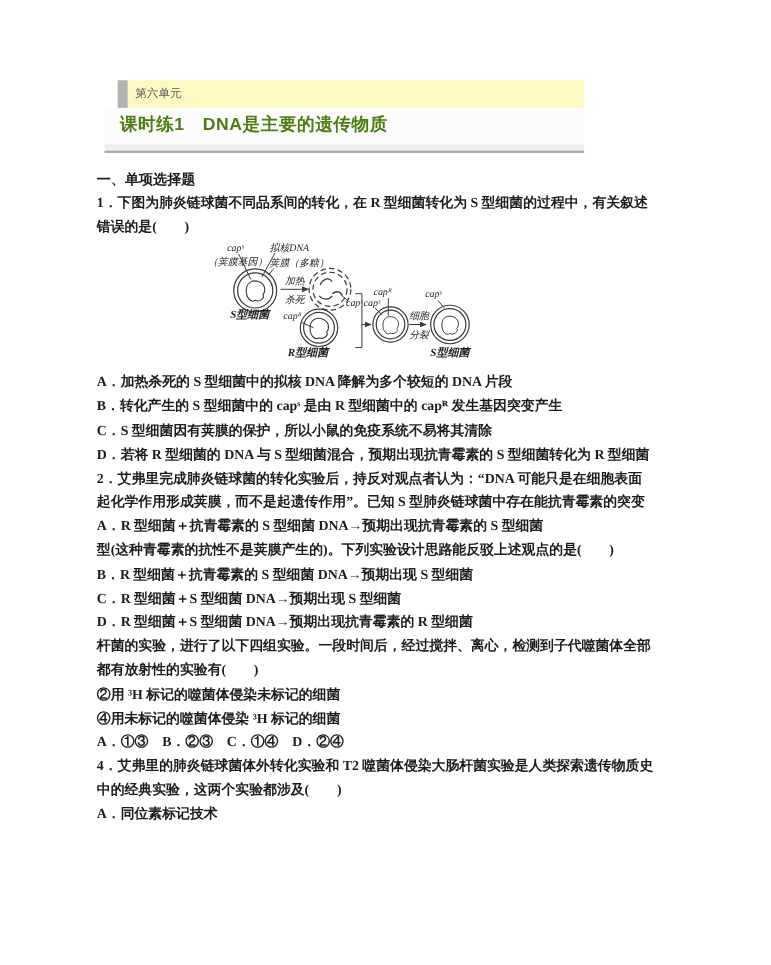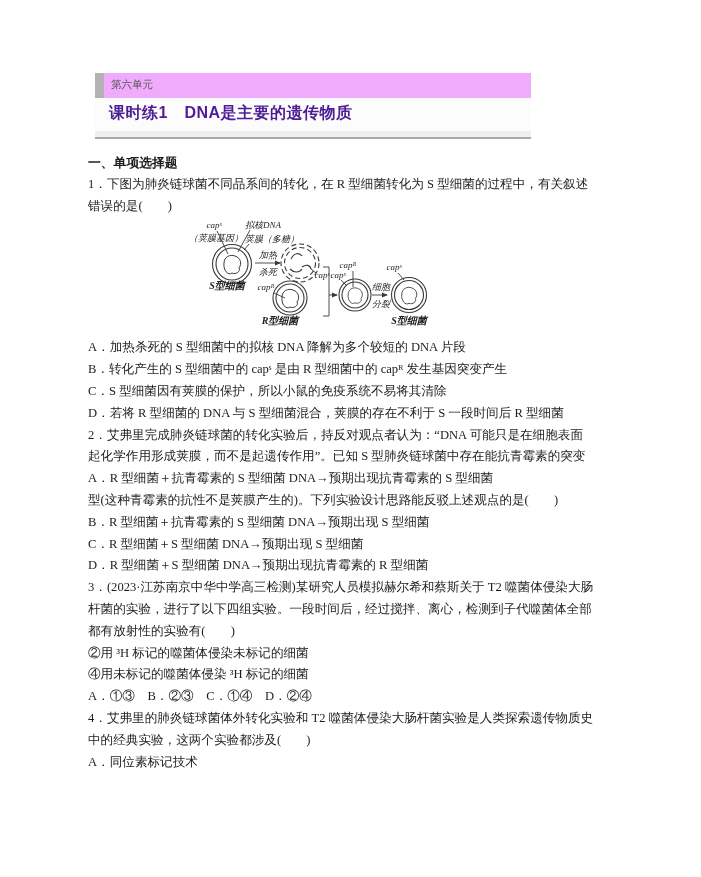--- a/index.html
+++ b/index.html
@@ -3,32 +3,32 @@
 <meta charset="utf-8">
 <style>
   html,body { margin:0; padding:0; }
   body {
     width:701px; height:877px; background:#ffffff; position:relative;
     font-family:"Liberation Serif","DejaVu Serif",serif; color:#1c1c1c;
     overflow:hidden;
   }
   
   .header-card { position:absolute; left:95px; top:73px; width:436px; }
-  .unit-row { position:relative; background:#f0abfc; height:25px; }
+  .unit-row { position:relative; background:#fef9c3; height:25px;margin-left:12px; }
   .accent-bar { position:absolute; left:0; top:0; width:9px; height:25px; background:#b3b3b3; }
   .unit-label { position:absolute; left:16px; top:5px; font-family:"Liberation Sans","DejaVu Sans",sans-serif;
                 font-size:10.5px; color:#555; }
   .title-row { background:#fcfcfc; padding:5px 0 7px 14px; }
   .page-title { font-family:"Liberation Sans","DejaVu Sans",sans-serif; font-size:16px; font-weight:bold;
-                color:#4c1d95; letter-spacing:0.5px; }
+                color:#4d7c0f; letter-spacing:0.5px; }
   .card-shadow { height:6px; background:#efefef; border-bottom:2px solid #a8a8a8; }
 
   
   .content { position:absolute; left:88px; top:152px; width:560px; font-size:12.6px; }
-  .line { height:21.8px; line-height:21.8px; white-space:nowrap; }
+  .line { height:21.8px; line-height:21.8px; white-space:nowrap;font-weight:bold; }
   .section-title { font-family:Liberation Sans, sans-serif; font-weight:600; font-size:12.8px; }
 
   
   .figure { position:relative; height:120px;font-style:italic; }
   .figure svg { position:absolute; left:95px; top:0; }
   .figure svg text { font-family:"Liberation Serif","DejaVu Serif",serif; fill:#1d1d1d; }
   .cap  { font-size:9px; }
   .zh   { font-size:9px; }
   .cellname { font-size:10px; font-weight:bold; }
   .ring { fill:none; stroke:#3a3a3a; stroke-width:1.1; }
@@ -130,31 +130,30 @@
           <circle class="ring" cx="226" cy="78" r="14.5"></circle>
           <path class="blob" transform="translate(226,79) scale(0.9)" d="M-8,-2 C-8,-8 -2,-11 3,-9 C9,-7 10,-1 7,3 C9,6 4,10 0,8 C-4,11 -9,5 -8,-2 Z"></path>
         </g>
         <text class="cellname" x="226" y="107" text-anchor="middle">S型细菌</text>
       </svg>
     </div>
 
     <div class="line">A．加热杀死的 S 型细菌中的拟核 DNA 降解为多个较短的 DNA 片段</div>
     <div class="line">B．转化产生的 S 型细菌中的 capˢ 是由 R 型细菌中的 capᴿ 发生基因突变产生</div>
     <div class="line">C．S 型细菌因有荚膜的保护，所以小鼠的免疫系统不易将其清除</div>
-    <div class="line">D．若将 R 型细菌的 DNA 与 S 型细菌混合，荚膜的存在不利于 S 一段时间后 R 型细菌</div>
+    <div class="line">D．若将 R 型细菌的 DNA 与 S 型细菌混合，预期出现抗青霉素的 S 型细菌转化为 R 型细菌</div>
 
     <div class="line">2．艾弗里完成肺炎链球菌的转化实验后，持反对观点者认为：“DNA 可能只是在细胞表面</div>
     <div class="line">起化学作用形成荚膜，而不是起遗传作用”。已知 S 型肺炎链球菌中存在能抗青霉素的突变</div>
     <div class="line">A．R 型细菌＋抗青霉素的 S 型细菌 DNA→预期出现抗青霉素的 S 型细菌</div>
     <div class="line">型(这种青霉素的抗性不是荚膜产生的)。下列实验设计思路能反驳上述观点的是(　　)</div>
     <div class="line">B．R 型细菌＋抗青霉素的 S 型细菌 DNA→预期出现 S 型细菌</div>
     <div class="line">C．R 型细菌＋S 型细菌 DNA→预期出现 S 型细菌</div>
     <div class="line">D．R 型细菌＋S 型细菌 DNA→预期出现抗青霉素的 R 型细菌</div>
 
-    <div class="line">3．(2023·江苏南京中华中学高三检测)某研究人员模拟赫尔希和蔡斯关于 T2 噬菌体侵染大肠</div>
     <div class="line">杆菌的实验，进行了以下四组实验。一段时间后，经过搅拌、离心，检测到子代噬菌体全部</div>
     <div class="line">都有放射性的实验有(　　)</div>
     <div class="line">②用 ³H 标记的噬菌体侵染未标记的细菌</div>
     <div class="line">④用未标记的噬菌体侵染 ³H 标记的细菌</div>
     <div class="line">A．①③　B．②③　C．①④　D．②④</div>
 
     <div class="line">4．艾弗里的肺炎链球菌体外转化实验和 T2 噬菌体侵染大肠杆菌实验是人类探索遗传物质史</div>
     <div class="line">中的经典实验，这两个实验都涉及(　　)</div>
     <div class="line">A．同位素标记技术</div>
 

